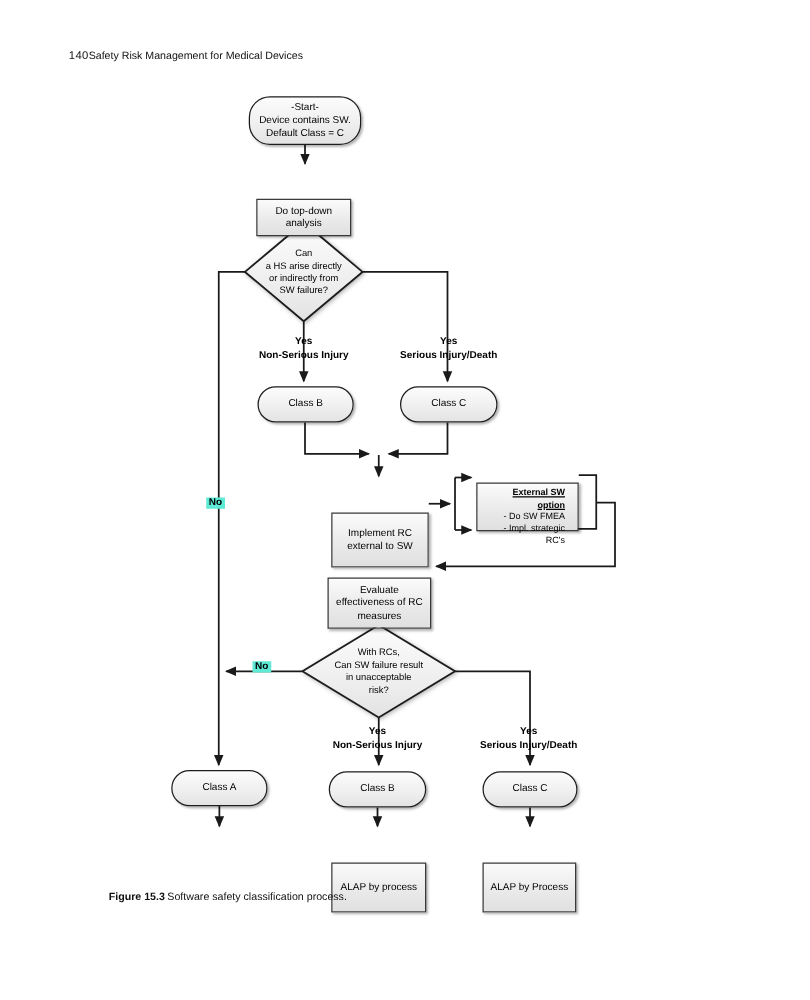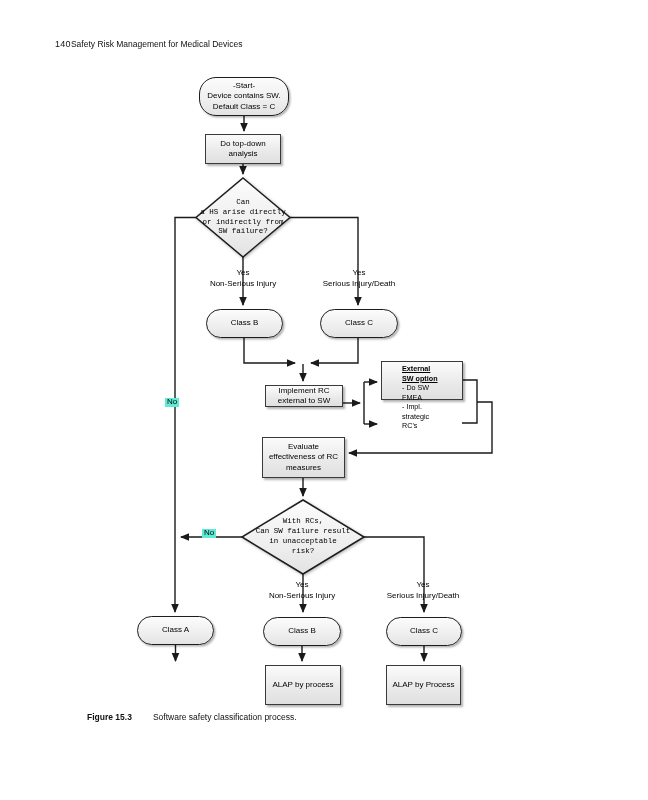--- a/index.html
+++ b/index.html
@@ -7,58 +7,59 @@
     position:relative;width:648px;height:800px;background:#ffffff;
     font-family:"Liberation Sans", sans-serif;color:#000;overflow:hidden;
     margin:0 auto;
   }
   
   .header{position:absolute;left:55px;top:39px;font-size:8.5px;color:#111;}
   .page-num{font-size:9px;letter-spacing:0.3px;}
   .header-title{}
   
   .caption{position:absolute;left:87px;top:712px;font-size:8.5px;color:#111;}
-  .cap-label{font-weight:bold;margin-right:21px;}
+  .cap-label{font-weight:bold;margin-right:2px;}
   
   .chart{position:absolute;left:0;top:0;width:648px;height:800px;}
   .chart svg{position:absolute;left:0;top:0;}
   .node{
     position:absolute;display:flex;align-items:center;justify-content:center;
     text-align:center;font-size:8px;line-height:1.3;white-space:pre-line;
     box-sizing:border-box;padding:1px 2px;
   }
   .box{
     background:linear-gradient(180deg,#fbfbfb 0%,#e9e9e9 60%,#e0e0e0 100%);
     border:1.6px solid #3a3a3a;
     box-shadow:1.5px 1.5px 2px rgba(0,0,0,0.30);
+    margin-top:25px;
   }
   .stadium{
     background:linear-gradient(180deg,#fcfcfc 0%,#ececec 70%,#e3e3e3 100%);
     border:1.6px solid #1d1d1d;border-radius:16px;
     box-shadow:1.5px 1.5px 2px rgba(0,0,0,0.30);
   }
-  .diamond-text{font-size:7.5px;line-height:1.32;background:transparent;font-family:Liberation Mono, monospace;}
+  .diamond-text{font-size:7.5px;line-height:1.32;background:transparent;}
   .option-box{
     flex-direction:column;align-items:flex-start;justify-content:flex-start;
-    text-align:left;font-size:7.2px;line-height:1.32;padding:2px 20px;
+    text-align:right;font-size:7.2px;line-height:1.32;padding:2px 10px;
   }
   .option-title{font-weight:bold;text-decoration:underline;white-space:pre-line;}
   .option-body{white-space:pre-line;}
   .edge-label{
     position:absolute;font-size:8px;line-height:1.35;text-align:center;
-    white-space:pre-line;color:#000;
+    white-space:pre-line;color:#000;font-weight:bold;
   }
   .on-line{background:#5eead4;padding:0 2px;line-height:1.1;}
   
   #n-start{left:199px;top:77px;width:90px;height:39px;border-radius:17px;}
   #n-topdown{left:205px;top:134px;width:76px;height:30px;}
   #n-d1-text{left:197px;top:187px;width:92px;height:61px;}
   #n-classb1{left:206px;top:309px;width:77px;height:29px;}
   #n-classc1{left:320px;top:309px;width:78px;height:29px;}
-  #n-implrc{left:265px;top:385px;width:78px;height:22px;}
+  #n-implrc{left:265px;top:385px;width:78px;height:44px;}
   #n-extsw{left:381px;top:361px;width:82px;height:39px;}
   #n-exthw{left:381px;top:404px;width:81px;height:39px;}
   #n-eval{left:262px;top:437px;width:83px;height:41px;}
   #n-d2-text{left:248px;top:503px;width:110px;height:68px;}
   #n-classa{left:137px;top:616px;width:77px;height:29px;}
   #n-classb2{left:263px;top:617px;width:78px;height:29px;}
   #n-classc2{left:386px;top:617px;width:76px;height:29px;}
   #n-nosafety{left:137px;top:665px;width:81px;height:38px;}
   #n-alapb{left:265px;top:665px;width:76px;height:40px;}
   #n-alapc{left:386px;top:665px;width:75px;height:40px;}

